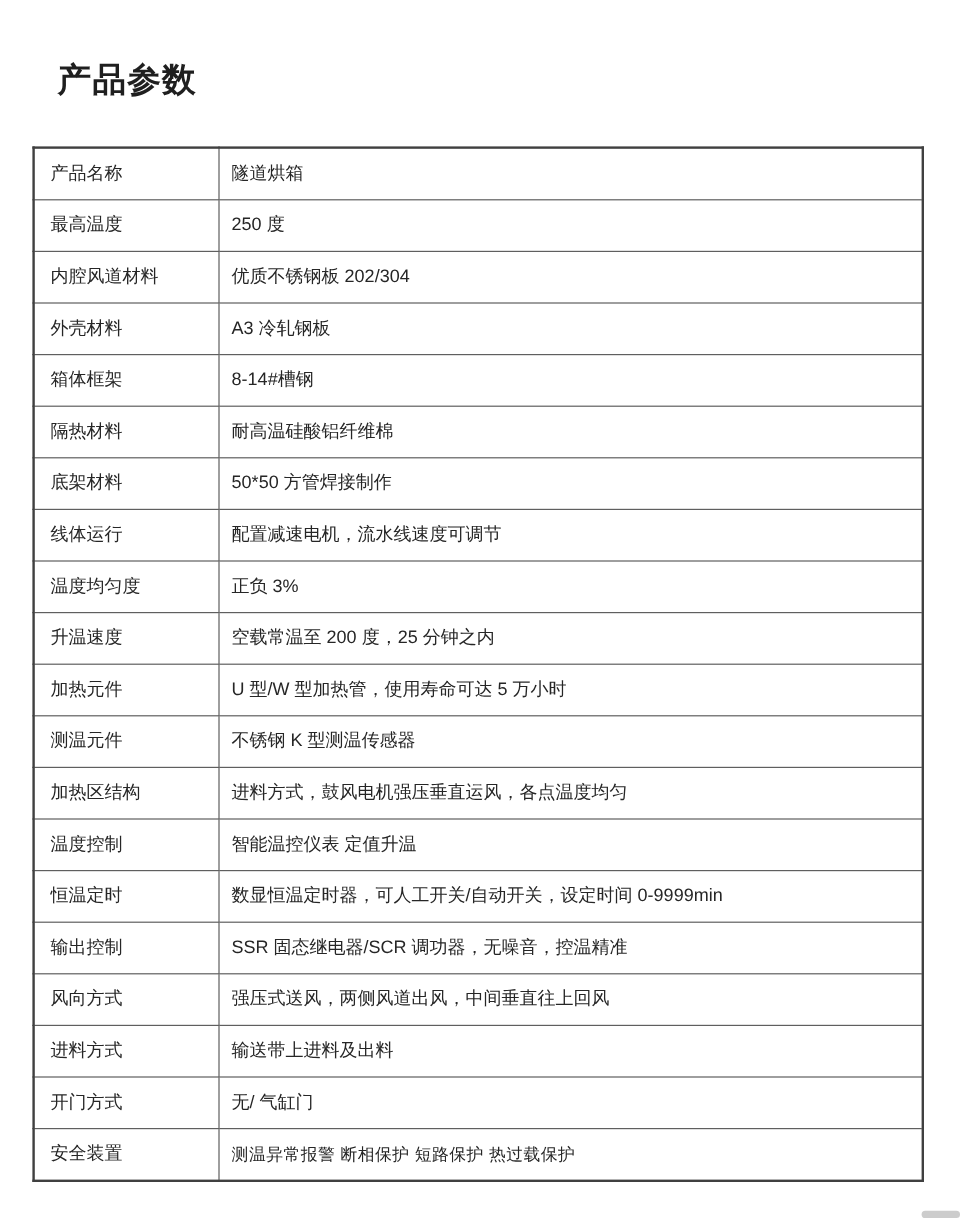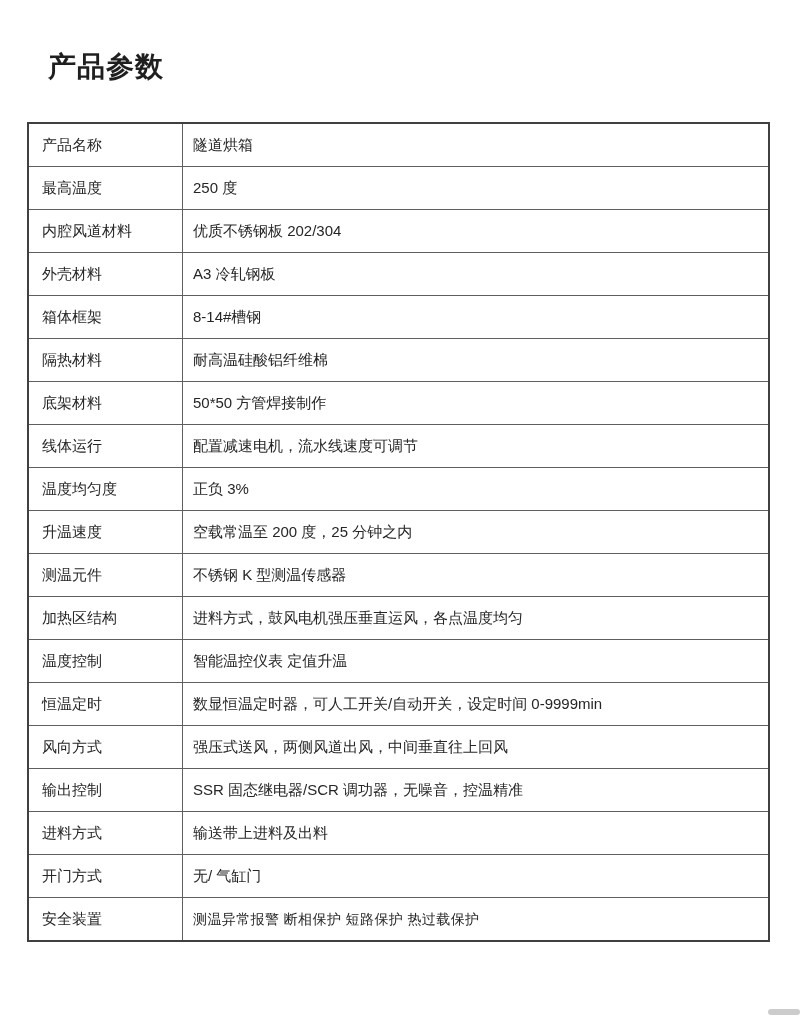--- a/index.html
+++ b/index.html
@@ -108,42 +108,46 @@
         </tr>
         <tr>
           <td class="label">温度均匀度</td>
           <td class="value">正负 3%</td>
         </tr>
         <tr>
           <td class="label">升温速度</td>
           <td class="value">空载常温至 200 度，25 分钟之内</td>
         </tr>
         <tr>
+          <td class="label">加热元件</td>
+          <td class="value">U 型/W 型加热管，使用寿命可达 5 万小时</td>
+        </tr>
+        <tr>
           <td class="label">测温元件</td>
           <td class="value">不锈钢 K 型测温传感器</td>
         </tr>
         <tr>
           <td class="label">加热区结构</td>
           <td class="value">进料方式，鼓风电机强压垂直运风，各点温度均匀</td>
         </tr>
         <tr>
           <td class="label">温度控制</td>
           <td class="value">智能温控仪表 定值升温</td>
         </tr>
         <tr>
           <td class="label">恒温定时</td>
           <td class="value">数显恒温定时器，可人工开关/自动开关，设定时间 0-9999min</td>
         </tr>
         <tr>
+          <td class="label">输出控制</td>
+          <td class="value">SSR 固态继电器/SCR 调功器，无噪音，控温精准</td>
+        </tr>
+        <tr>
           <td class="label">风向方式</td>
           <td class="value">强压式送风，两侧风道出风，中间垂直往上回风</td>
-        </tr>
-        <tr>
-          <td class="label">输出控制</td>
-          <td class="value">SSR 固态继电器/SCR 调功器，无噪音，控温精准</td>
         </tr>
         <tr>
           <td class="label">进料方式</td>
           <td class="value">输送带上进料及出料</td>
         </tr>
         <tr>
           <td class="label">开门方式</td>
           <td class="value">无/ 气缸门</td>
         </tr>
         <tr class="small">

